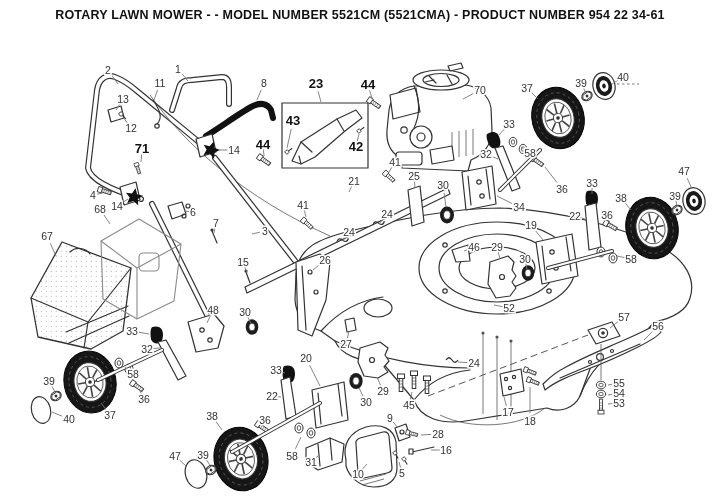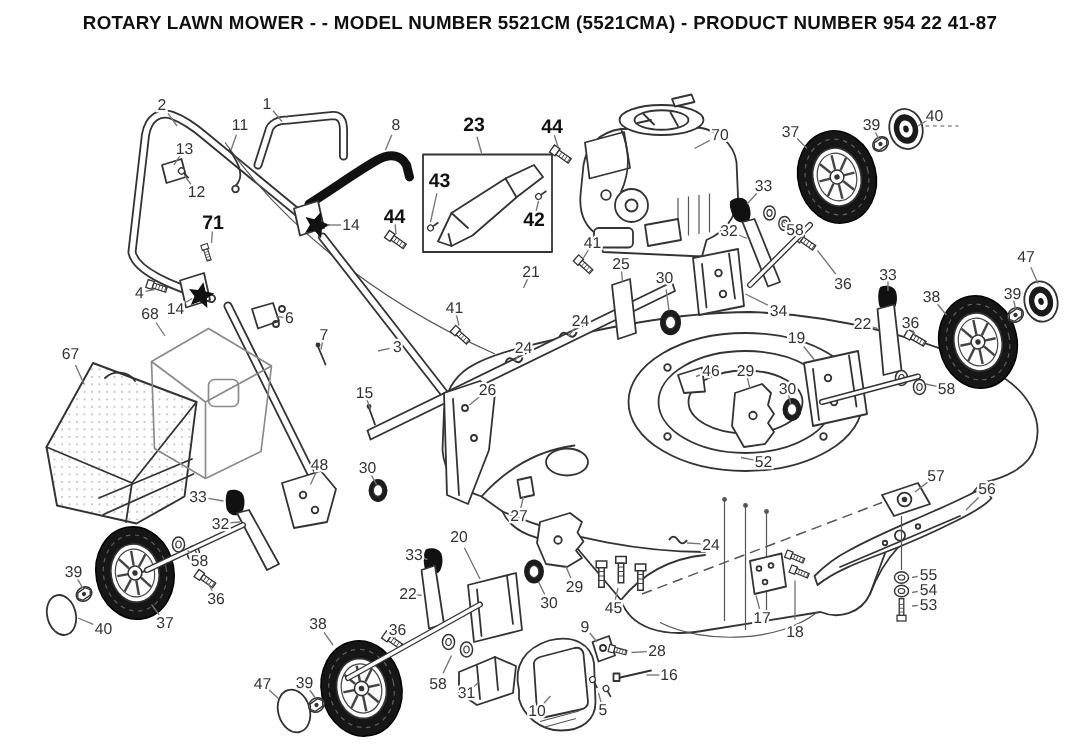--- a/index.html
+++ b/index.html
@@ -18,21 +18,21 @@
   .ax-i{stroke:#fff;stroke-width:2.2;fill:none;stroke-linecap:round;}
   .callout{font-family:"Liberation Sans",sans-serif;font-size:10.5px;fill:#333;
            text-anchor:middle;paint-order:stroke;stroke:#fff;stroke-width:3px;}
   .callout.b{font-size:13px;font-weight:bold;fill:#111;}
   .leader{stroke:#777;stroke-width:.9;}
 </style>
 </head>
 <body>
 
 <div id="stage">
-  <div id="title-bar">ROTARY LAWN MOWER - - MODEL NUMBER 5521CM (5521CMA) - PRODUCT NUMBER 954 22 41-87</div>
+  <div id="title-bar">ROTARY LAWN MOWER - - MODEL NUMBER 5521CM (5521CMA) - PRODUCT NUMBER 954 22 34-61</div>
 
   <svg width="720" height="500" viewBox="0 0 720 500">
     <defs>
       <pattern id="dots" width="5" height="5" patternUnits="userSpaceOnUse">
         <rect width="5" height="5" fill="#fff"></rect>
           <circle cx="1.3" cy="1.3" r="0.6" fill="#b3b3b3"></circle>
       </pattern>
       <g id="s-wheel">
         <ellipse rx="26" ry="31" fill="#161616" stroke="#000" stroke-width="1"></ellipse>
         <ellipse rx="21" ry="25.5" fill="none" stroke="#5e5e5e" stroke-width=".8" stroke-dasharray="3 3"></ellipse>

